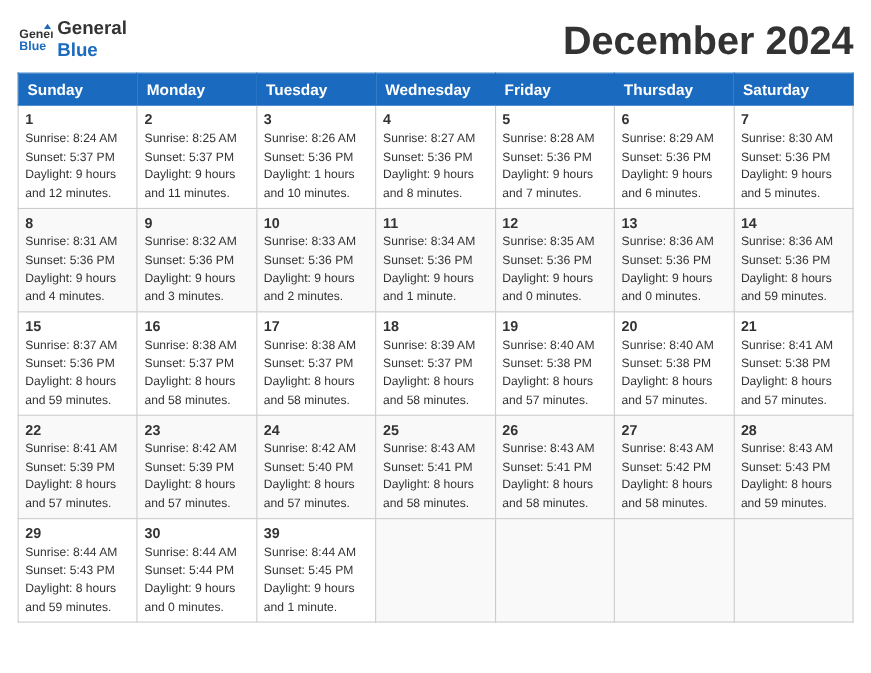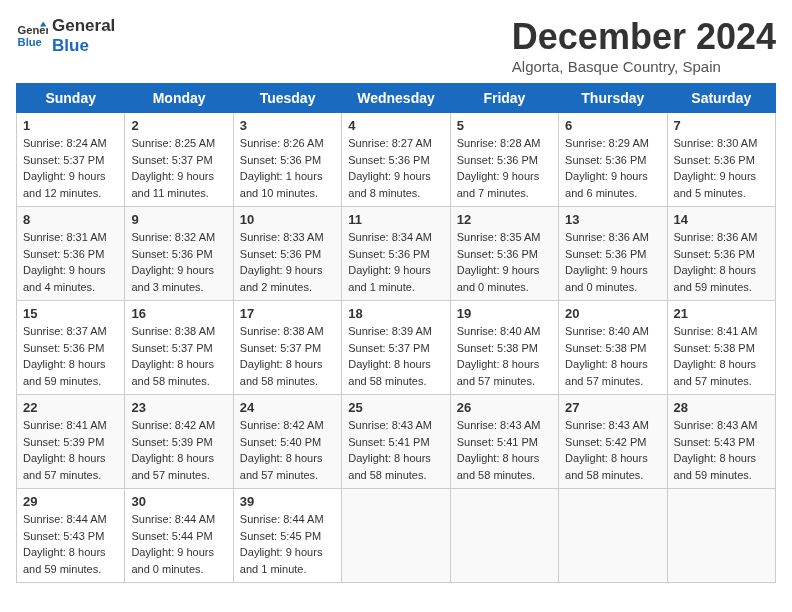--- a/index.html
+++ b/index.html
@@ -37,21 +37,21 @@
       color: #555;
     }
     .calendar-table {
       width: 100%;
       border-collapse: collapse;
       border: 1px solid #ccc;
     }
     .calendar-table th {
       background-color: #1a6abf;
       color: #fff;
-      text-align: center;
+      text-align: left;
       padding: 6px 8px;
       font-size: 14px;
       font-weight: bold;
       border: 1px solid #1a6abf;
     }
     .calendar-table td {
       vertical-align: top;
       padding: 5px 6px;
       border: 1px solid #ccc;
       font-size: 11px;
@@ -87,21 +87,20 @@
         <text x="2" y="32" font-size="14" font-weight="bold" fill="#1a6abf">Blue</text>
         <polygon points="30,8 38,8 34,2" fill="#1a6abf"></polygon>
       </svg>
       <div>
         <div style="font-size:17px;font-weight:bold;color:#333;line-height:1.2">General</div>
         <div style="font-size:17px;font-weight:bold;color:#1a6abf;line-height:1.2">Blue</div>
       </div>
     </div>
     <div class="title-section">
       <div class="month-title">December 2024</div>
-      <div class="location-title">Algorta, Basque Country, Spain</div>
     </div>
   </div>
 
   <table class="calendar-table">
     <thead>
       <tr>
         <th>Sunday</th>
         <th>Monday</th>
         <th>Tuesday</th>
         <th>Wednesday</th>

